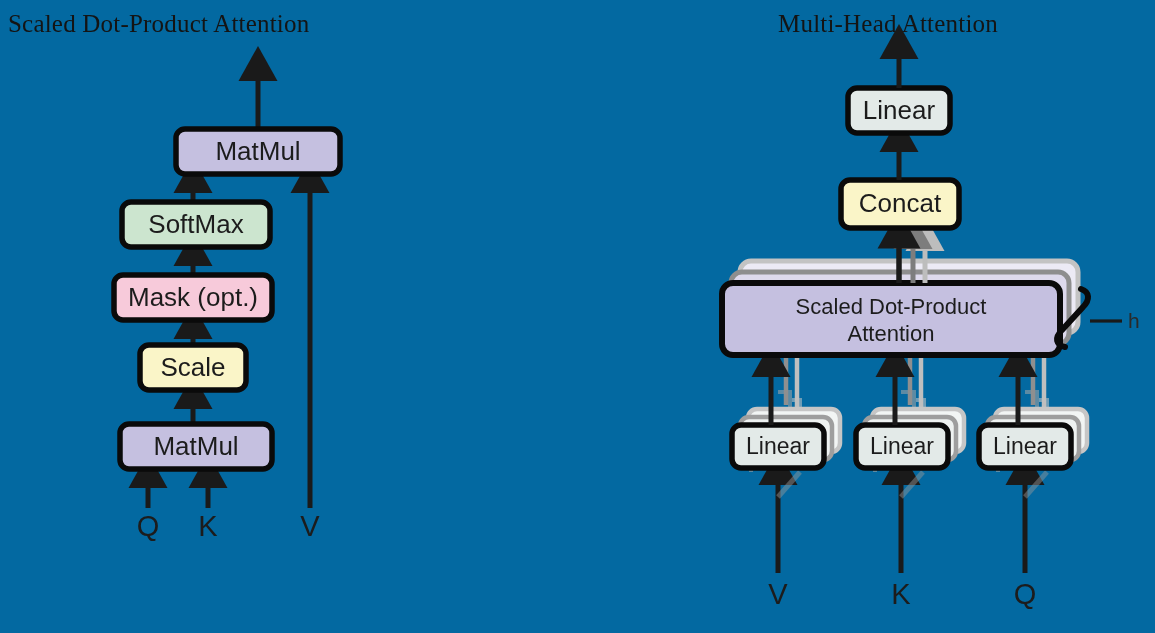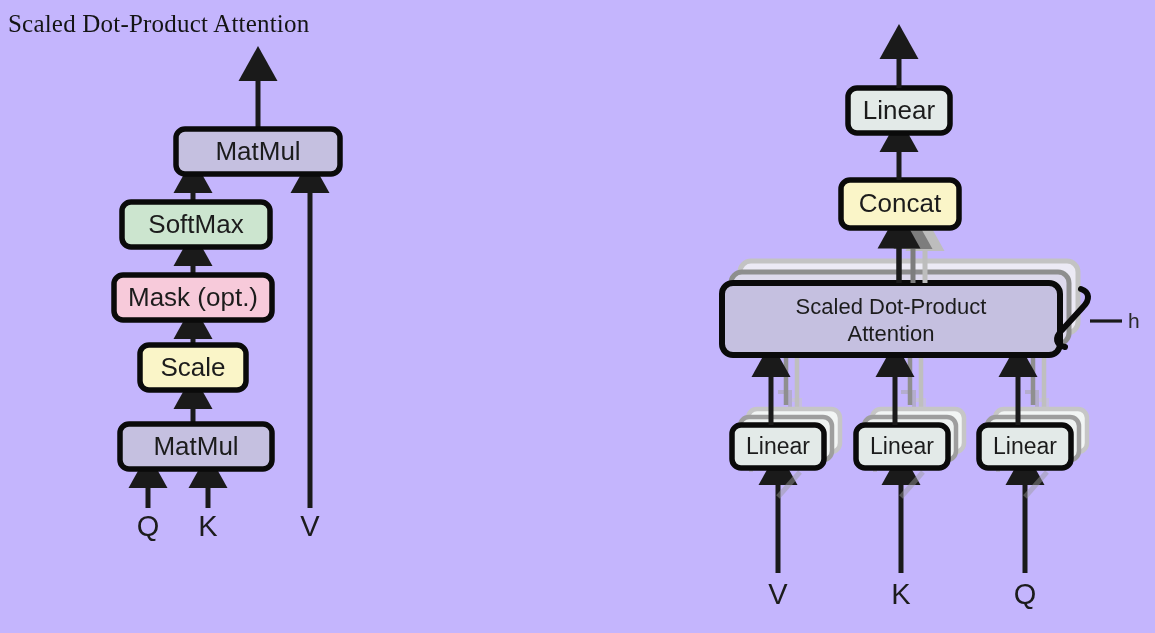--- a/index.html
+++ b/index.html
@@ -1,18 +1,18 @@
 <!DOCTYPE html>
 <html><head>
 <meta charset="utf-8">
 <style>
   html,body{margin:0;padding:0;background:#ffffff;}
   body{width:1155px;height:633px;overflow:hidden;
        font-family:"Liberation Sans",sans-serif;}
-  #root{position:relative;width:1155px;height:633px;background:#c4b5fd;}
+  #root{position:relative;width:1155px;height:633px;background:#0369a1;}
   .fig-title{
     position:absolute;
     font-family:"Liberation Serif",serif;
     font-size:25px;
     color:#141414;
     white-space:nowrap;
     letter-spacing:.2px;
   }
   #title-left{left:8px;top:10px;}
   #title-right{left:778px;top:10px;}
@@ -37,20 +37,21 @@
   }
   .nodebox{stroke:#0a0a0a;}
 </style>
 </head>
 <body>
 
 <div id="root">
 
   <div class="fig-title" id="title-left">Scaled Dot-Product Attention</div>
 
+  <div class="fig-title" id="title-right">Multi-Head Attention</div>
 
   <svg width="1155" height="633">
     <defs>
       <marker id="ah-dark" markerWidth="9" markerHeight="9" refX="3.4" refY="4.5" orient="auto" markerUnits="strokeWidth">
         <path d="M0.4,0.6 L7.4,4.5 L0.4,8.4 Z" fill="#1a1a1a"></path>
       </marker>
       <marker id="ah-mid" markerWidth="9" markerHeight="9" refX="3.4" refY="4.5" orient="auto" markerUnits="strokeWidth">
         <path d="M0.4,0.6 L7.4,4.5 L0.4,8.4 Z" fill="#7d7d7d"></path>
       </marker>
       <marker id="ah-light" markerWidth="9" markerHeight="9" refX="3.4" refY="4.5" orient="auto" markerUnits="strokeWidth">

